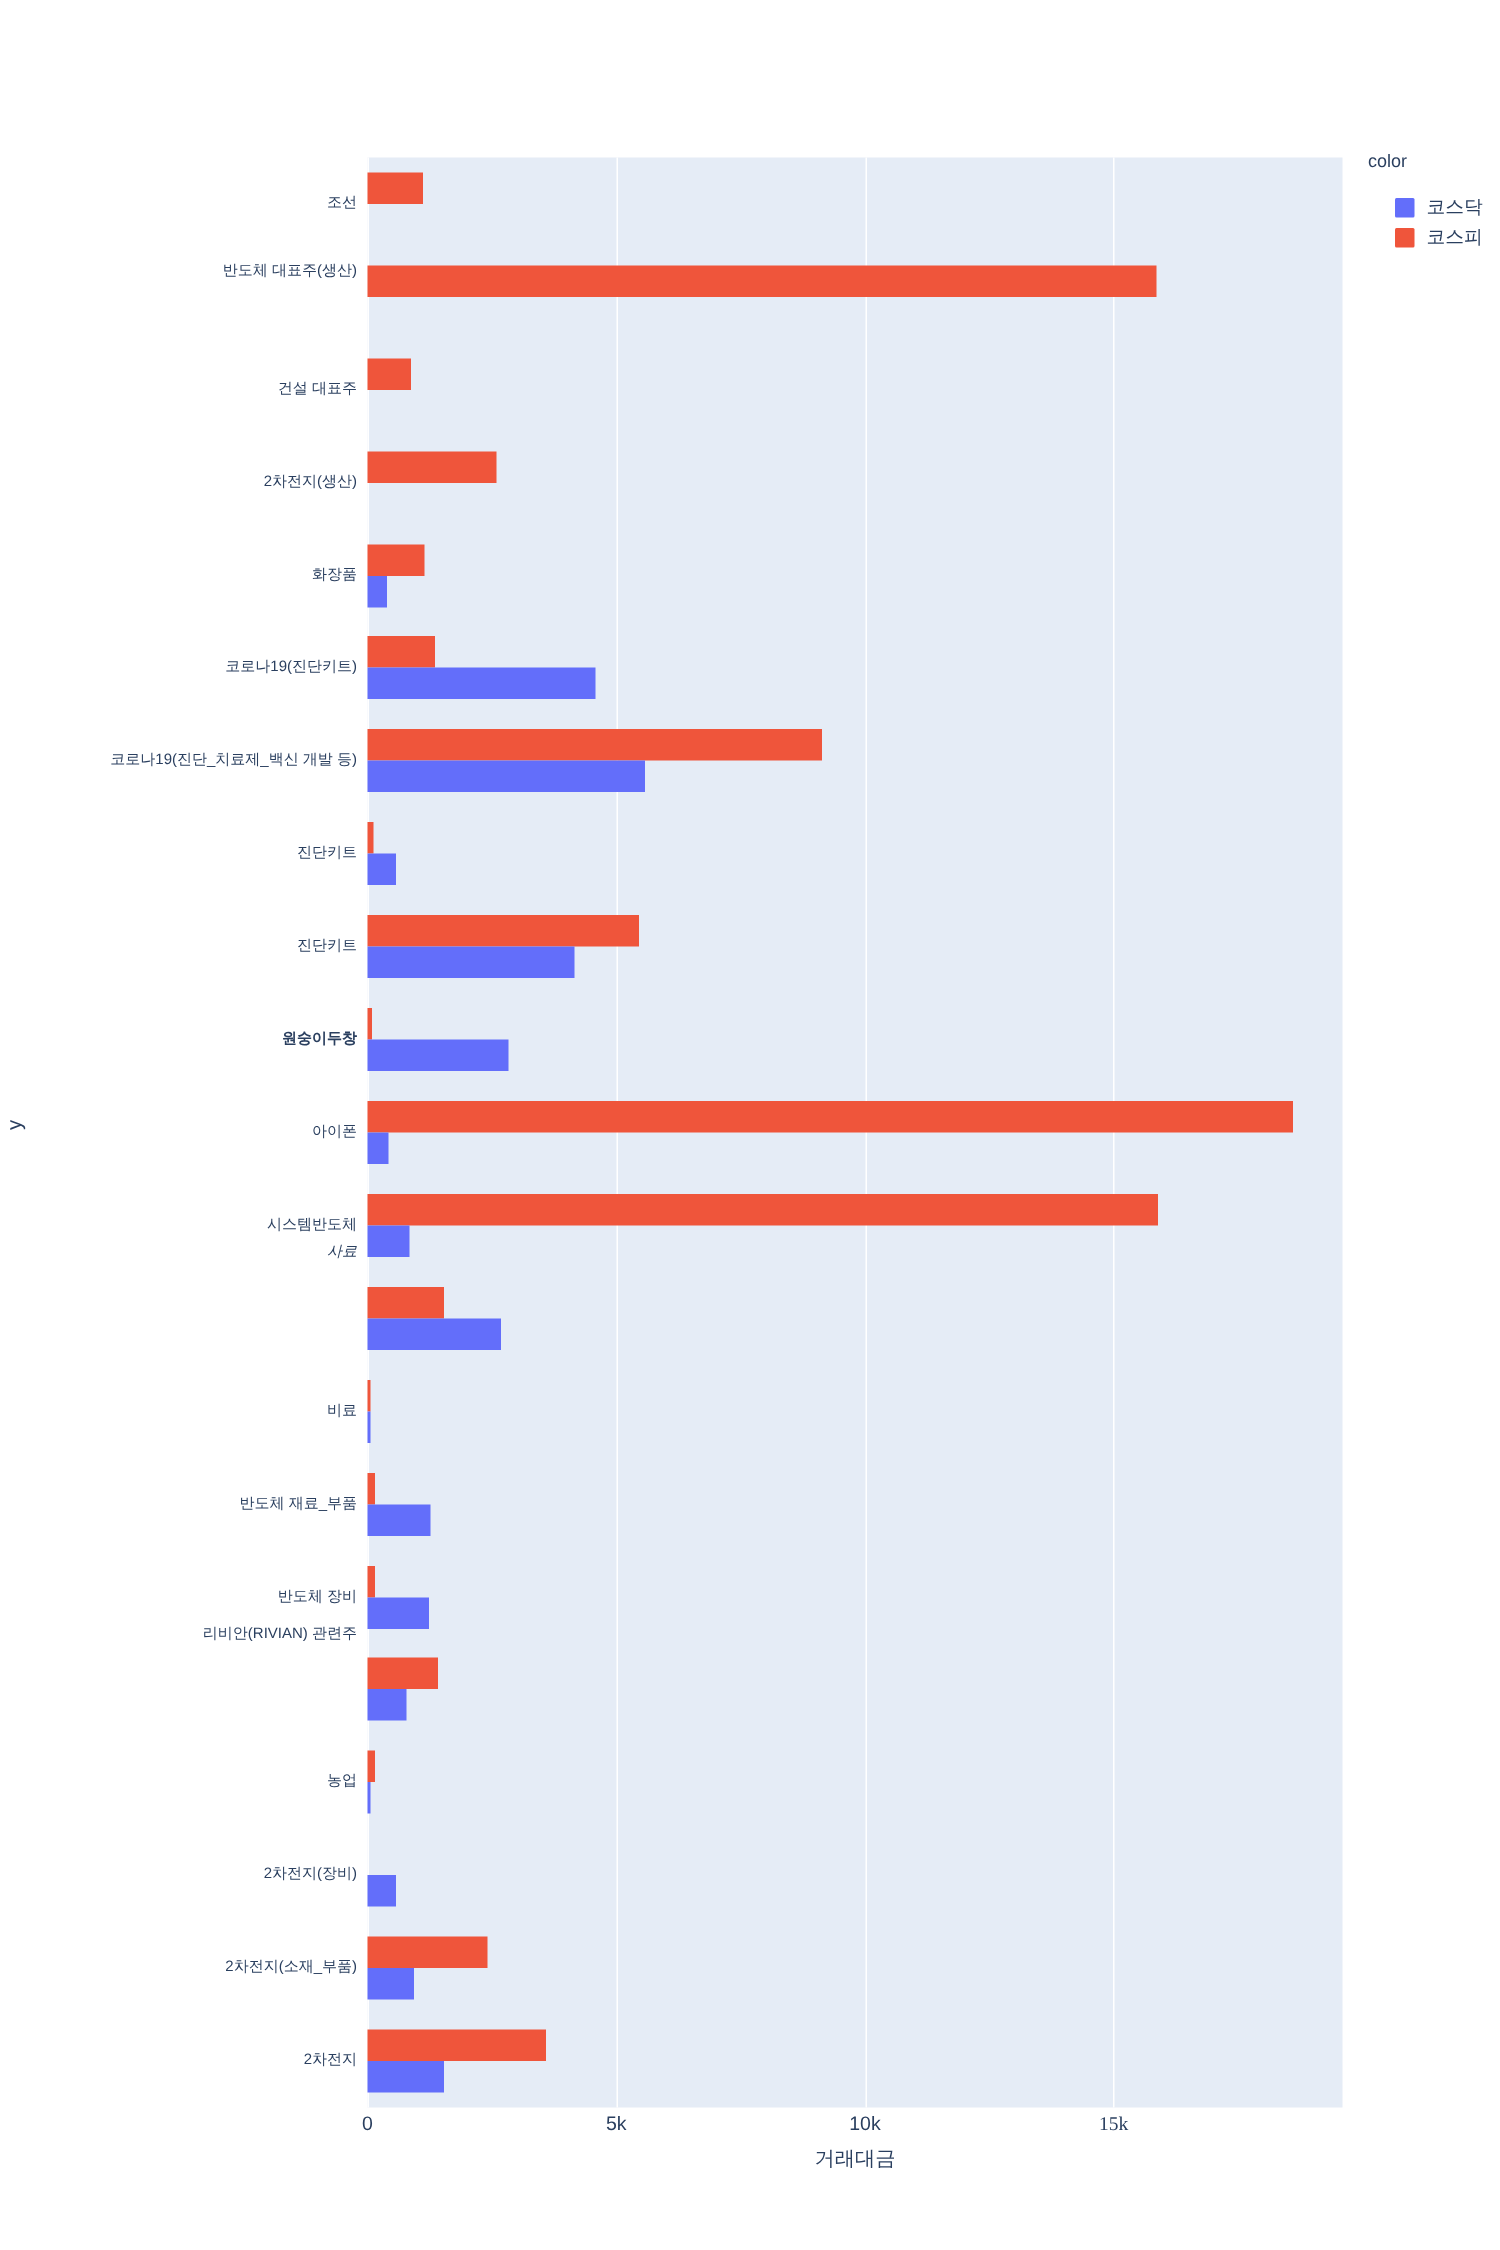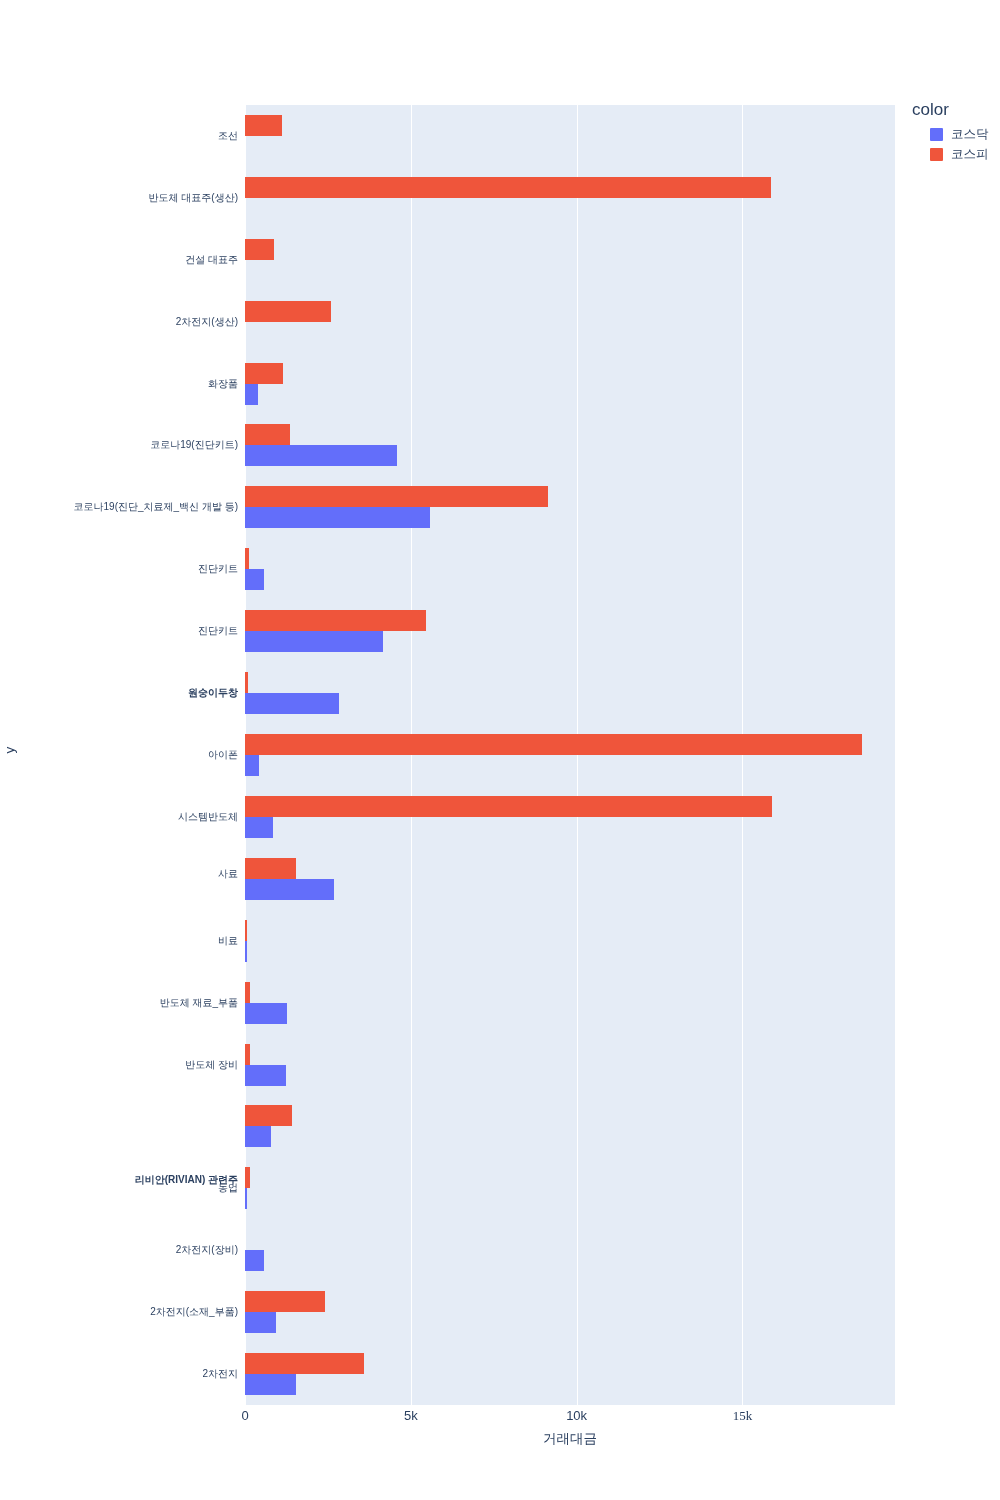--- a/index.html
+++ b/index.html
@@ -74,42 +74,42 @@
     transform:translateY(-50%) rotate(-90deg);
     transform-origin:center center;
     font-size:13.5px;color:#2a3f5f;
   }
 
   
   #legend{
     position:absolute;left:912px;top:100px;width:86px;
   }
   .legend-title{
-    font-size:17px;color:#2a3f5f;margin-bottom:6px;
+    font-size:12px;color:#2a3f5f;margin-bottom:16px;
   }
   .legend-item{
     display:flex;align-items:center;gap:8px;margin:3px 0 3px 18px;
   }
   .legend-swatch{
     width:13px;height:13px;display:inline-block;border-radius:1px;
   }
   .legend-label{font-size:12.5px;color:#2a3f5f;white-space:nowrap;}
 </style>
 </head>
 <body>
 
 <div id="root">
 
 
   <div class="ytitle">y</div>
 
   <div id="ylabels">
       <div class="ylabel" style="top: 30.9524px;">조선</div>
       <div class="ytick" style="top: 30.9524px;"></div>
-      <div class="ylabel" style="top: 93px;">반도체 대표주(생산)</div>
+      <div class="ylabel" style="top: 76px;">반도체 대표주(생산)</div>
       <div class="ytick" style="top: 92.8571px;"></div>
       <div class="ylabel" style="top: 154.762px;">건설 대표주</div>
       <div class="ytick" style="top: 154.762px;"></div>
       <div class="ylabel" style="top: 216.667px;">2차전지(생산)</div>
       <div class="ytick" style="top: 216.667px;"></div>
       <div class="ylabel" style="top: 278.571px;">화장품</div>
       <div class="ytick" style="top: 278.571px;"></div>
       <div class="ylabel" style="top: 340.476px;">코로나19(진단키트)</div>
       <div class="ytick" style="top: 340.476px;"></div>
       <div class="ylabel" style="top: 402.381px;">코로나19(진단_치료제_백신 개발 등)</div>
@@ -117,29 +117,29 @@
       <div class="ylabel" style="top: 464.286px;">진단키트</div>
       <div class="ytick" style="top: 464.286px;"></div>
       <div class="ylabel" style="top: 526.19px;">진단키트</div>
       <div class="ytick" style="top: 526.19px;"></div>
       <div class="ylabel" style="top: 588.095px; font-weight: bold;">원숭이두창</div>
       <div class="ytick" style="top: 588.095px;"></div>
       <div class="ylabel" style="top: 650px;">아이폰</div>
       <div class="ytick" style="top: 650px;"></div>
       <div class="ylabel" style="top: 711.905px;">시스템반도체</div>
       <div class="ytick" style="top: 711.905px;"></div>
-      <div class="ylabel" style="top: 769px;">사료</div>
+      <div class="ylabel" style="top: 730px; font-style: italic;">사료</div>
       <div class="ytick" style="top: 773.81px;"></div>
       <div class="ylabel" style="top: 835.714px;">비료</div>
       <div class="ytick" style="top: 835.714px;"></div>
       <div class="ylabel" style="top: 897.619px;">반도체 재료_부품</div>
       <div class="ytick" style="top: 897.619px;"></div>
       <div class="ylabel" style="top: 959.524px;">반도체 장비</div>
       <div class="ytick" style="top: 959.524px;"></div>
-      <div class="ylabel" style="top: 1075px; font-weight: bold;">리비안(RIVIAN) 관련주</div>
+      <div class="ylabel" style="top: 985px;">리비안(RIVIAN) 관련주</div>
       <div class="ytick" style="top: 1021.43px;"></div>
       <div class="ylabel" style="top: 1083.33px;">농업</div>
       <div class="ytick" style="top: 1083.33px;"></div>
       <div class="ylabel" style="top: 1145.24px;">2차전지(장비)</div>
       <div class="ytick" style="top: 1145.24px;"></div>
       <div class="ylabel" style="top: 1207.14px;">2차전지(소재_부품)</div>
       <div class="ytick" style="top: 1207.14px;"></div>
       <div class="ylabel" style="top: 1269.05px;">2차전지</div>
       <div class="ytick" style="top: 1269.05px;"></div>
     </div>

